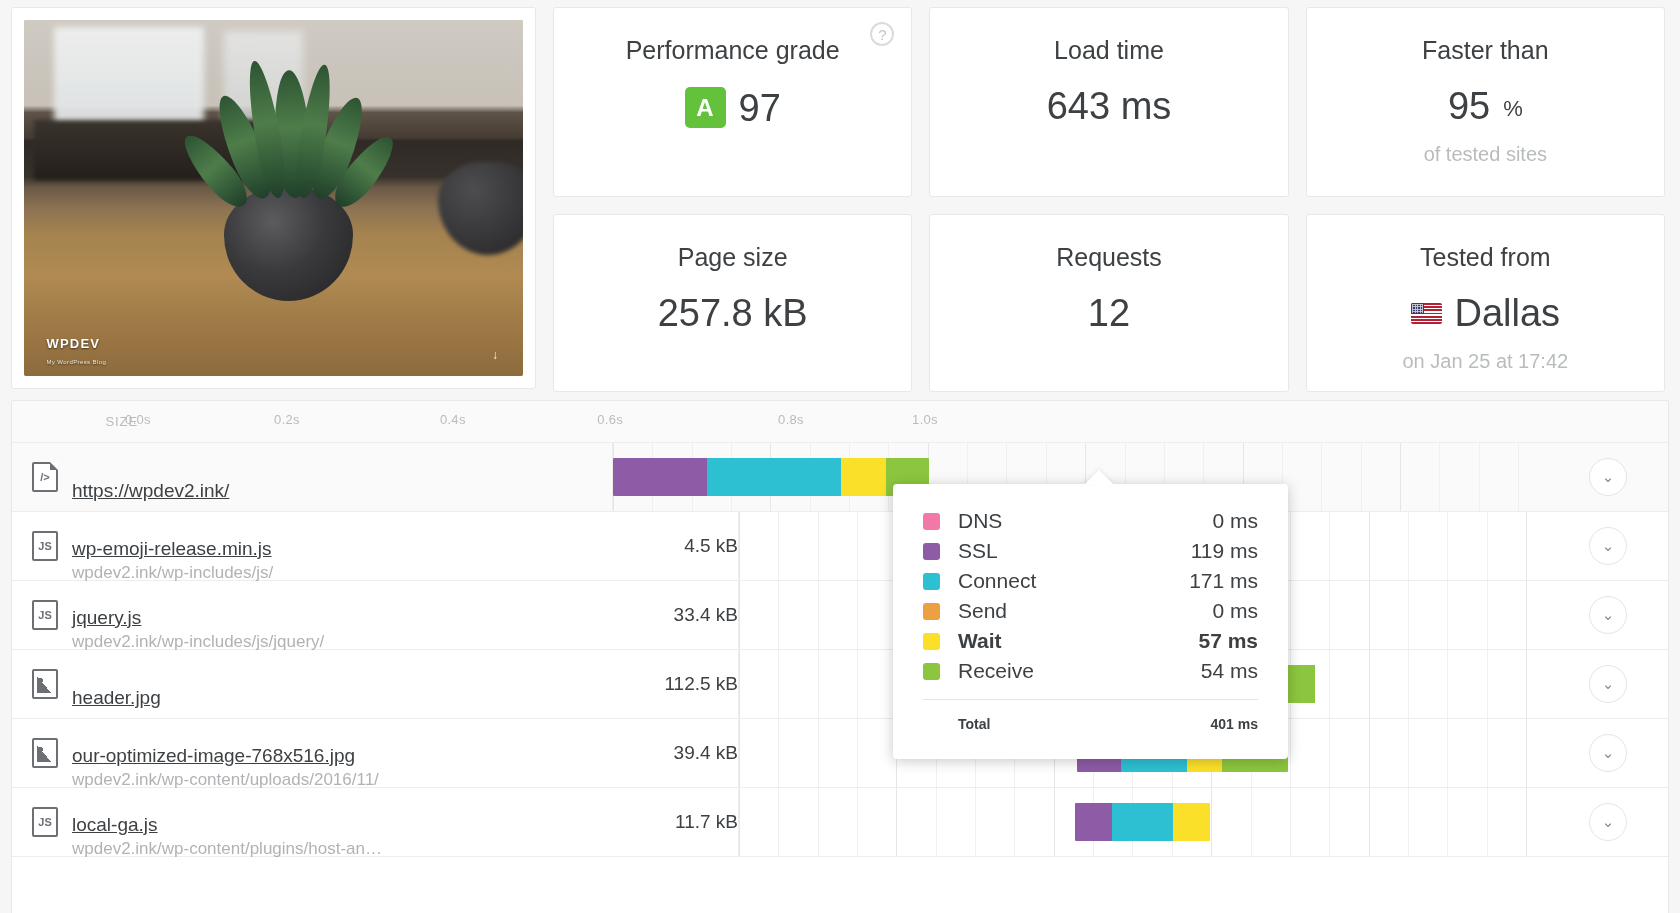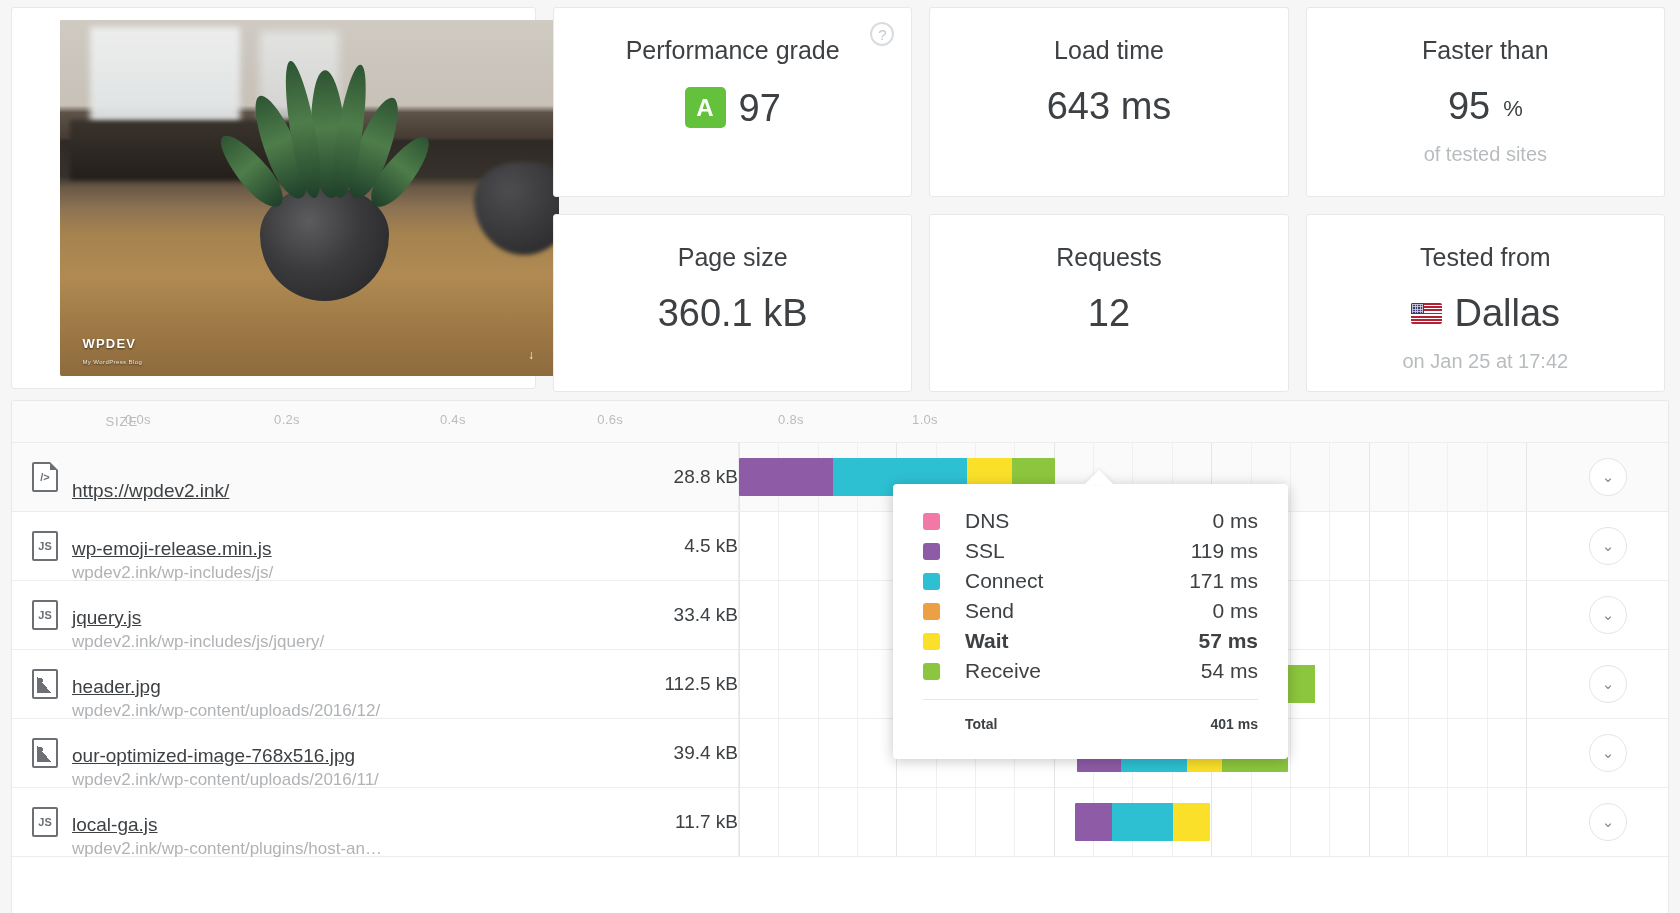--- a/index.html
+++ b/index.html
@@ -32,21 +32,20 @@
     border-radius: 2px;
     position: relative;
     overflow: hidden;
     background:
       radial-gradient(ellipse 60% 45% at 50% 62%, rgba(0,0,0,0.30), rgba(0,0,0,0) 70%),
       linear-gradient(to bottom,
         #d8d3cb 0%, #cfc8bd 26%,
         #8a7762 30%, #6b5846 34%,
         #b4估 0%);
     background-color: #c9b49c;
-    margin-left: 36px;
   }
   .thumb-bg {
     position: absolute; inset: 0;
     background:
       linear-gradient(to bottom,
         #cfcac2 0%, #c7c1b8 24%,
         #5e5348 26%, #463c33 33%,
         #2f2a26 34%, #37312b 44%,
         #6a5946 47%, #8d7353 53%,
         #a5834f 60%, #b08a52 72%,
@@ -367,21 +366,21 @@
     height: 30px;
     font-size: 21px;
     color: #3d4144;
   }
   .tt-sw {
     width: 17px; height: 17px;
     border-radius: 3px;
     margin-right: 18px;
     flex: none;
   }
-  .tt-label { flex: 1; margin-left: 7px; }
+  .tt-label { flex: 1; }
   .tt-val { text-align: right; }
   .tt-row.bold .tt-label, .tt-row.bold .tt-val { font-weight: bold; }
   .tt-div {
     border-top: 1px solid #e6e6e6;
     margin: 13px 0 9px 0;
   }
   .tt-total {
     display: flex; align-items: center;
     font-size: 14px; font-weight: bold;
     height: 30px;
@@ -437,21 +436,21 @@
         <div class="card-title">Faster than</div>
         <div class="card-value">
           <span>95</span>
           <span class="unit-pct">%</span>
         </div>
         <div class="card-sub">of tested sites</div>
       </div>
 
       <div class="card">
         <div class="card-title">Page size</div>
-        <div class="card-value">360.1 kB</div>
+        <div class="card-value">257.8 kB</div>
       </div>
 
       <div class="card">
         <div class="card-title">Requests</div>
         <div class="card-value">12</div>
       </div>
 
       <div class="card">
         <div class="card-title">Tested from</div>
         <div class="card-value">
@@ -482,21 +481,20 @@
       <div class="col-exp"></div>
     </div>
 
     <div class="row alt">
       <div class="file-cell">
         <span class="ficon doc">/&gt;</span>
         <span class="fname-wrap">
           <span class="fname">https://wpdev2.ink/</span>
         </span>
       </div>
-      <div class="size-cell">28.8 kB</div>
       <div class="time-cell">
         <div class="grid-minor"></div>
           <div class="grid-major"></div>
         <div class="bar" style="left:0px;width:315.6px;">
           <div class="seg" style="width:93.6px;background:#8e5ba6;"></div>
           <div class="seg" style="width:134.6px;background:#2dc0d2;"></div>
           <div class="seg" style="width:44.8px;background:#fbe029;"></div>
           <div class="seg" style="width:42.6px;background:#8cc63e;"></div>
         </div>
       </div>
@@ -551,21 +549,20 @@
       <div class="exp-cell">
         <span class="chev">⌄</span>
       </div>
     </div>
 
     <div class="row">
       <div class="file-cell">
         <span class="ficon img"></span>
         <span class="fname-wrap">
           <span class="fname">header.jpg</span>
-          <span class="fpath">wpdev2.ink/wp-content/uploads/2016/12/</span>
         </span>
       </div>
       <div class="size-cell">112.5 kB</div>
       <div class="time-cell">
         <div class="grid-minor"></div>
           <div class="grid-major"></div>
         <div class="bar" style="left:338px;width:238.5px;">
           <div class="seg" style="width:44px;background:#8e5ba6;"></div>
           <div class="seg" style="width:66px;background:#2dc0d2;"></div>
           <div class="seg" style="width:34.7px;background:#fbe029;"></div>

